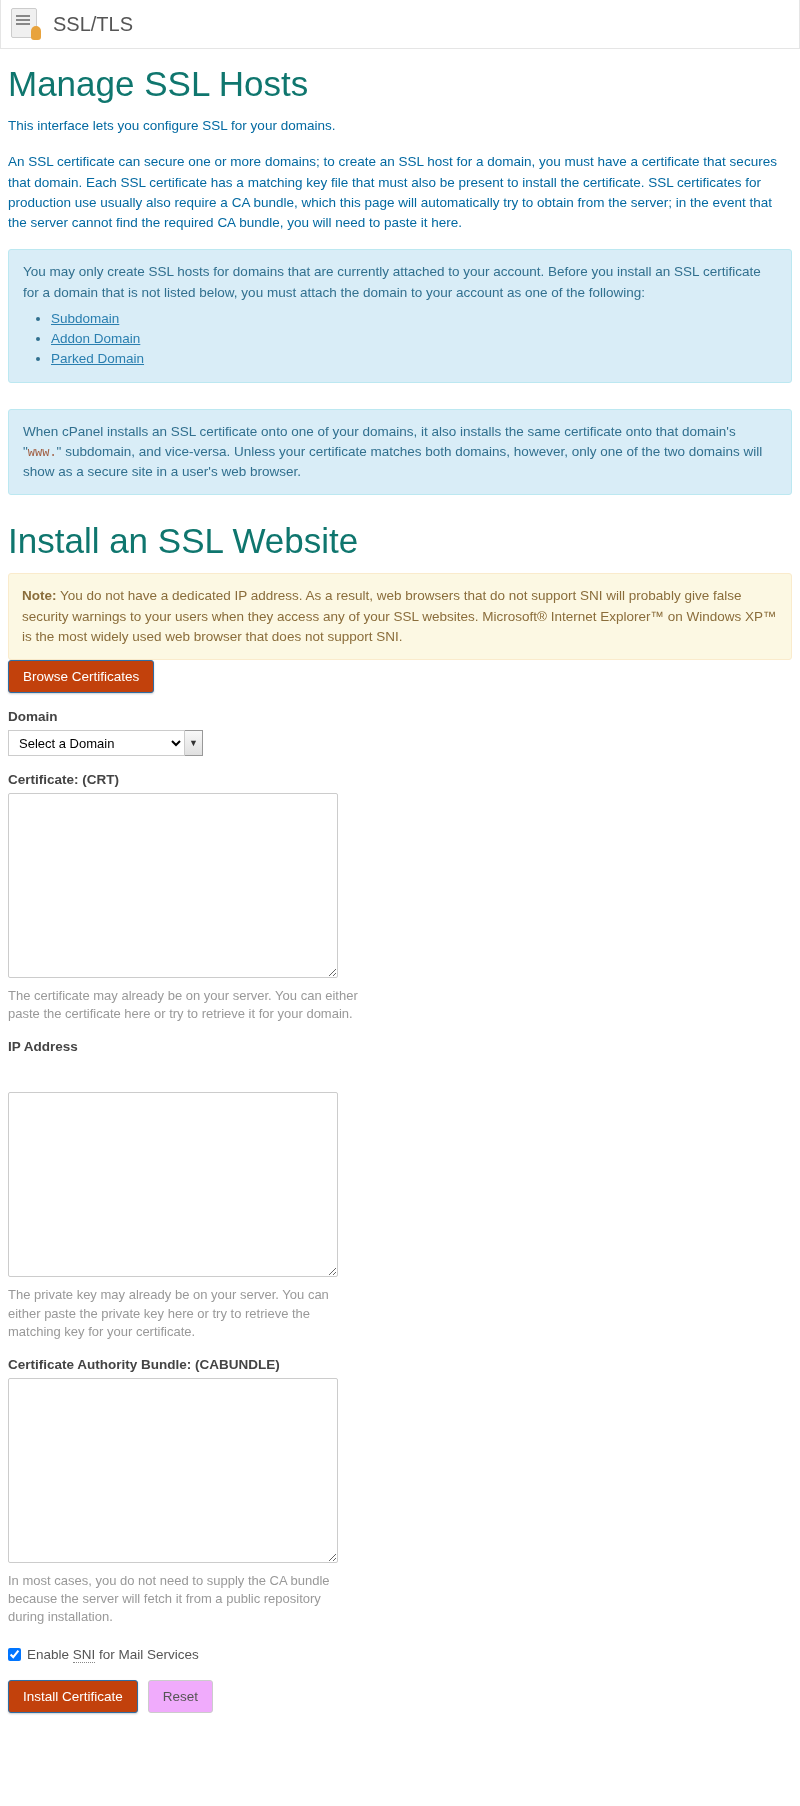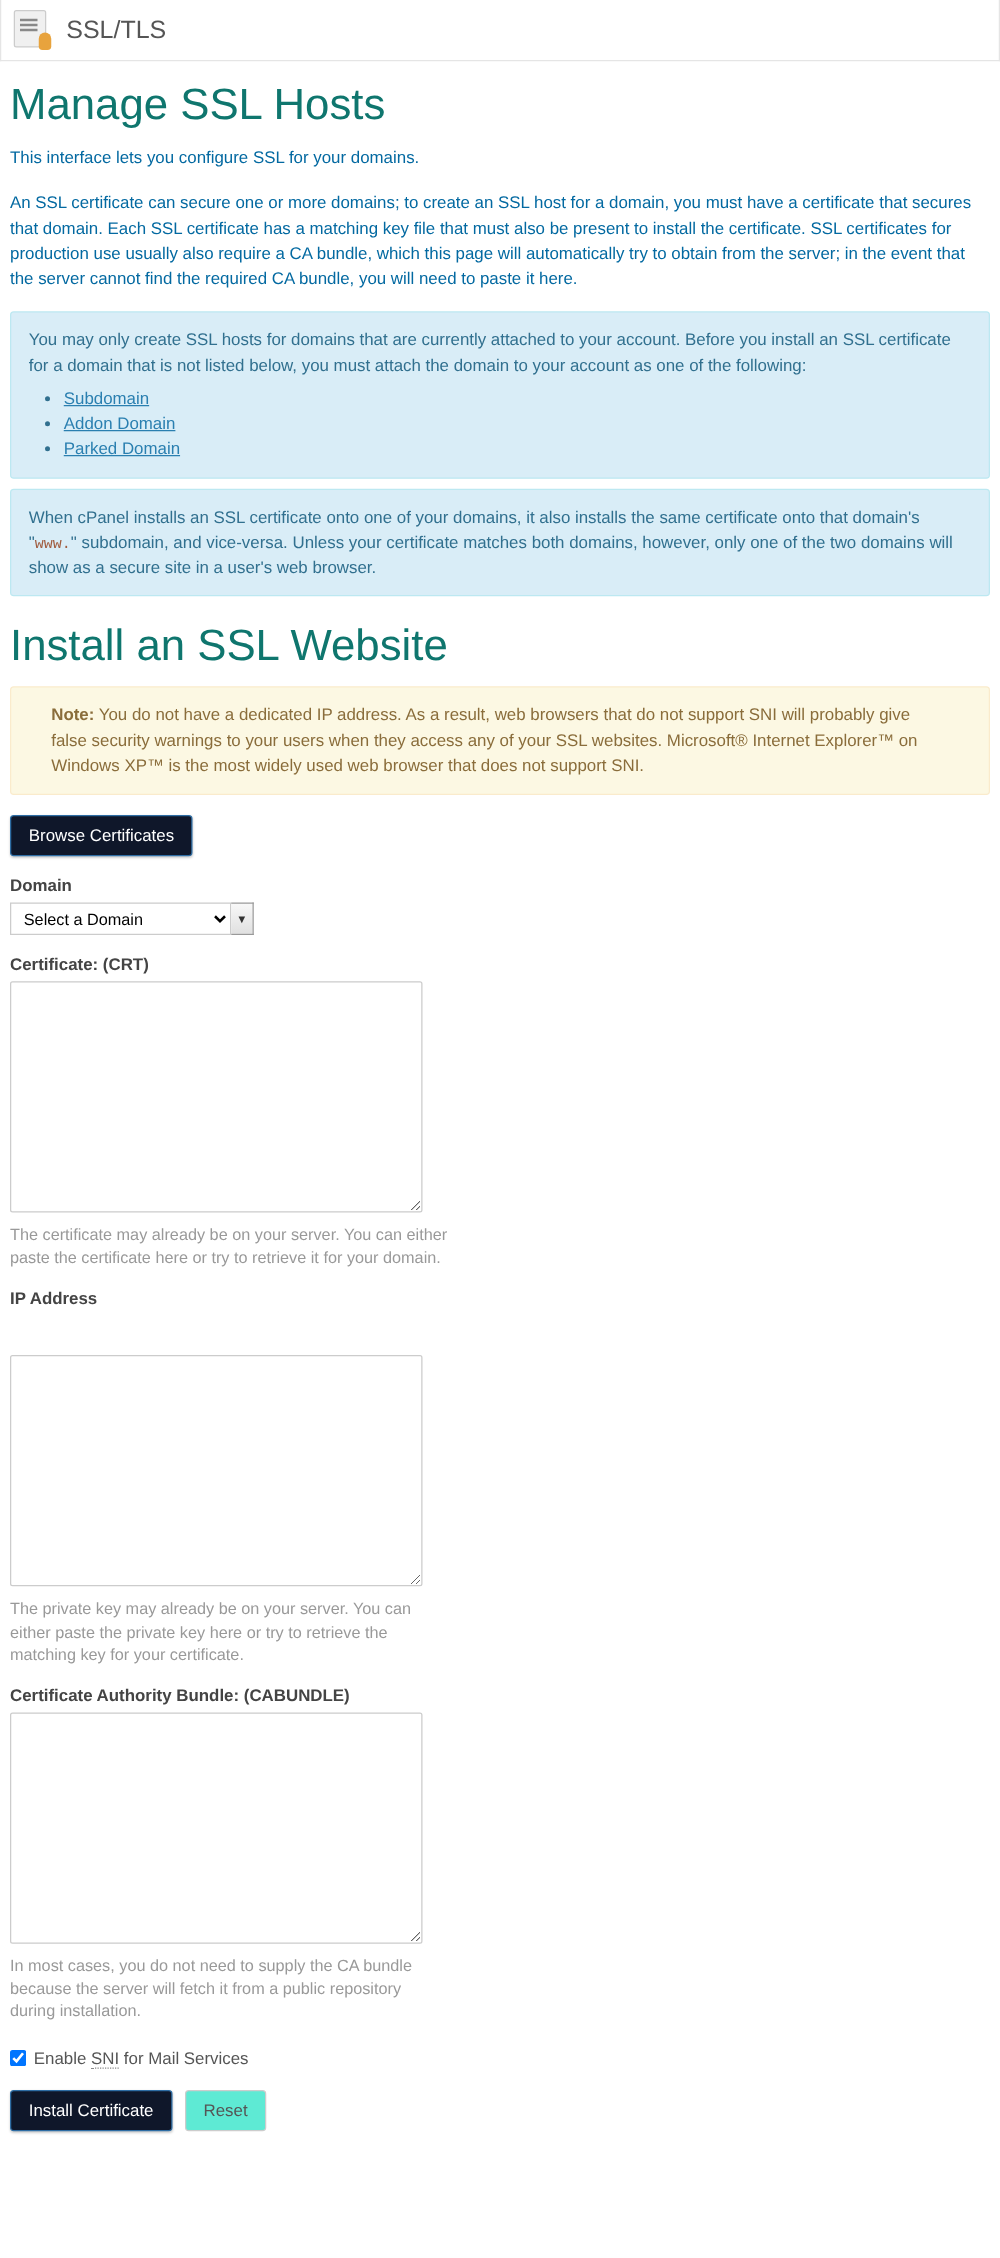--- a/index.html
+++ b/index.html
@@ -7,30 +7,30 @@
 .header { border: 1px solid #e5e5e5; border-top: none; padding: 8px 10px; display: flex; align-items: center; gap: 10px; }
 .header-icon { width: 32px; height: 32px; position: relative; }
 .doc-icon { width: 26px; height: 30px; background: #f0f0f0; border: 1px solid #ccc; border-radius: 2px; position: absolute; top: 0; left: 0; }
 .doc-icon::before { content: ""; position: absolute; top: 6px; left: 4px; width: 14px; height: 2px; background: #888; box-shadow: 0 4px 0 #888, 0 8px 0 #888; }
 .cert-badge { width: 10px; height: 14px; background: #e8a33d; border-radius: 5px 5px 3px 3px; position: absolute; bottom: 0; right: 2px; }
 .header h1 { font-size: 20px; font-weight: 400; color: #555; }
 .content { padding: 15px 8px; }
 h2 { font-size: 35px; font-weight: 400; color: #0f766e; margin-bottom: 12px; }
 h2.install-h2 { margin-top: 20px; margin-bottom: 12px; }
 p { color: #0369a1; line-height: 1.5; margin-bottom: 16px; }
-.info-box { background: #d9edf7; border: 1px solid #bce8f1; border-radius: 3px; padding: 12px 14px; margin-bottom: 8px; color: #31708f; line-height: 1.5; }
+.info-box { background: #d9edf7; border: 1px solid #bce8f1; border-radius: 3px; padding: 12px 14px; margin-bottom: 26px; color: #31708f; line-height: 1.5; }
 .info-box ul { margin: 6px 0 0 28px; }
 .info-box a { color: #2a7fb0; text-decoration: underline; }
 .mono { font-family: "Courier New", monospace; font-size: 12px; color: #a05c3f; }
-.warn-box { background: #fcf8e3; border: 1px solid #faebcc; border-radius: 3px; padding: 12px 32px; margin-bottom: 16px; color: #8a6d3b; line-height: 1.5; }
+.warn-box { background: #fcf8e3; border: 1px solid #faebcc; border-radius: 3px; padding: 12px 13px; margin-bottom: 0; color: #8a6d3b; line-height: 1.5; }
 .warn-box strong { color: #8a6d3b; }
 .sni { border-bottom: 1px dotted #888; }
 .btn { display: inline-block; padding: 8px 14px; border-radius: 3px; font-size: 13.5px; cursor: pointer; border: 1px solid transparent; }
-.btn-primary { background: #0f172a; color: #fff; border-color: #2e6da4; box-shadow: 0 1px 2px rgba(0,0,0,0.2); }
-.btn-default { background: #5eead4; color: #555; border: 1px solid #ccc; }
+.btn-primary { background: #c2410c; color: #fff; border-color: #2e6da4; box-shadow: 0 1px 2px rgba(0,0,0,0.2); }
+.btn-default { background: #f0abfc; color: #555; border: 1px solid #ccc; }
 .form-group { margin-top: 16px; }
 .form-group label { display: block; font-weight: bold; color: #444; margin-bottom: 6px; }
 .select-wrap { display: inline-flex; align-items: stretch; }
 select { width: 177px; height: 26px; border: 1px solid #ccc; padding: 2px 6px; font-size: 13px; background: #fff; }
 .select-btn { width: 18px; border: 1px solid #999; border-left: none; background: linear-gradient(#f8f8f8, #e0e0e0); display: flex; align-items: center; justify-content: center; font-size: 9px; color: #333; }
 textarea { width: 330px; height: 185px; border: 1px solid #ccc; border-radius: 2px; padding: 4px; font-family: monospace; font-size: 12px; resize: both; }
 .help-text { color: #999; font-size: 13px; line-height: 1.4; margin-top: 6px; max-width: 350px; }
 .checkbox-row { margin-top: 20px; display: flex; align-items: center; gap: 6px; color: #555; }
 .button-row { margin-top: 18px; display: flex; gap: 10px; }
 .ip-placeholder { width: 80px; height: 16px; }

